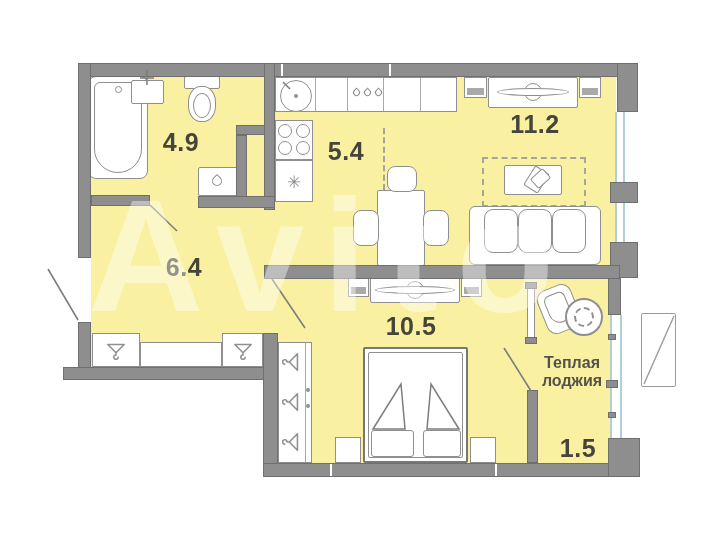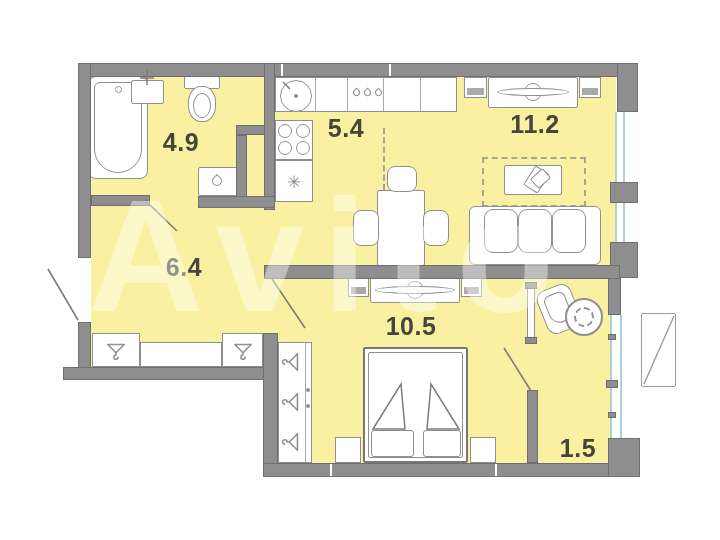--- a/index.html
+++ b/index.html
@@ -181,20 +181,24 @@
     <line x1="504" y1="348" x2="531" y2="391" stroke="#7D7D7D" stroke-width="1.6"></line>
     <line x1="674" y1="316" x2="644" y2="384" stroke="#9B9B9B" stroke-width="1.4"></line>
     <polygon points="373,429 401,384 405,429" fill="#ffffff" stroke="#7D7D7D" stroke-width="1.5"></polygon>
     <polygon points="459,429 431,384 427,429" fill="#ffffff" stroke="#7D7D7D" stroke-width="1.5"></polygon>
     <line x1="147" y1="70" x2="147" y2="85" stroke="#7D7D7D" stroke-width="1.5"></line>
     <line x1="140" y1="78" x2="154" y2="78" stroke="#7D7D7D" stroke-width="1.5"></line>
     <line x1="283" y1="82" x2="290" y2="89" stroke="#7D7D7D" stroke-width="1.5"></line>
   </svg>
 
   <div class="lbl" style="left:181px;top:142px;">4.9</div>
-  <div class="lbl" style="left:346px;top:128px;">5.4</div>
+  <div class="lbl" style="left:346px;top:151px;">5.4</div>
   <div class="lbl" style="left:535px;top:124px;">11.2</div>
   <div class="lbl" style="left:184px;top:267px;">6.4</div>
   <div class="lbl" style="left:411px;top:326px;">10.5</div>
   <div class="lbl" style="left:578px;top:448px;">1.5</div>
+  <div class="small-lbl" style="left:572px;top:372px;">
+    <div>Теплая</div>
+    <div>лоджия</div>
+  </div>
 
   <div id="watermark">Avito</div>
 </div>
 
 </body></html>

